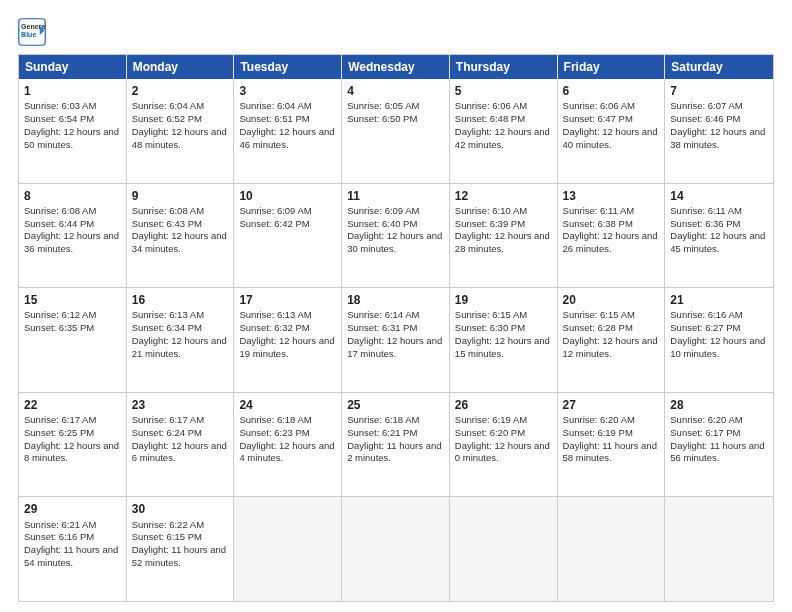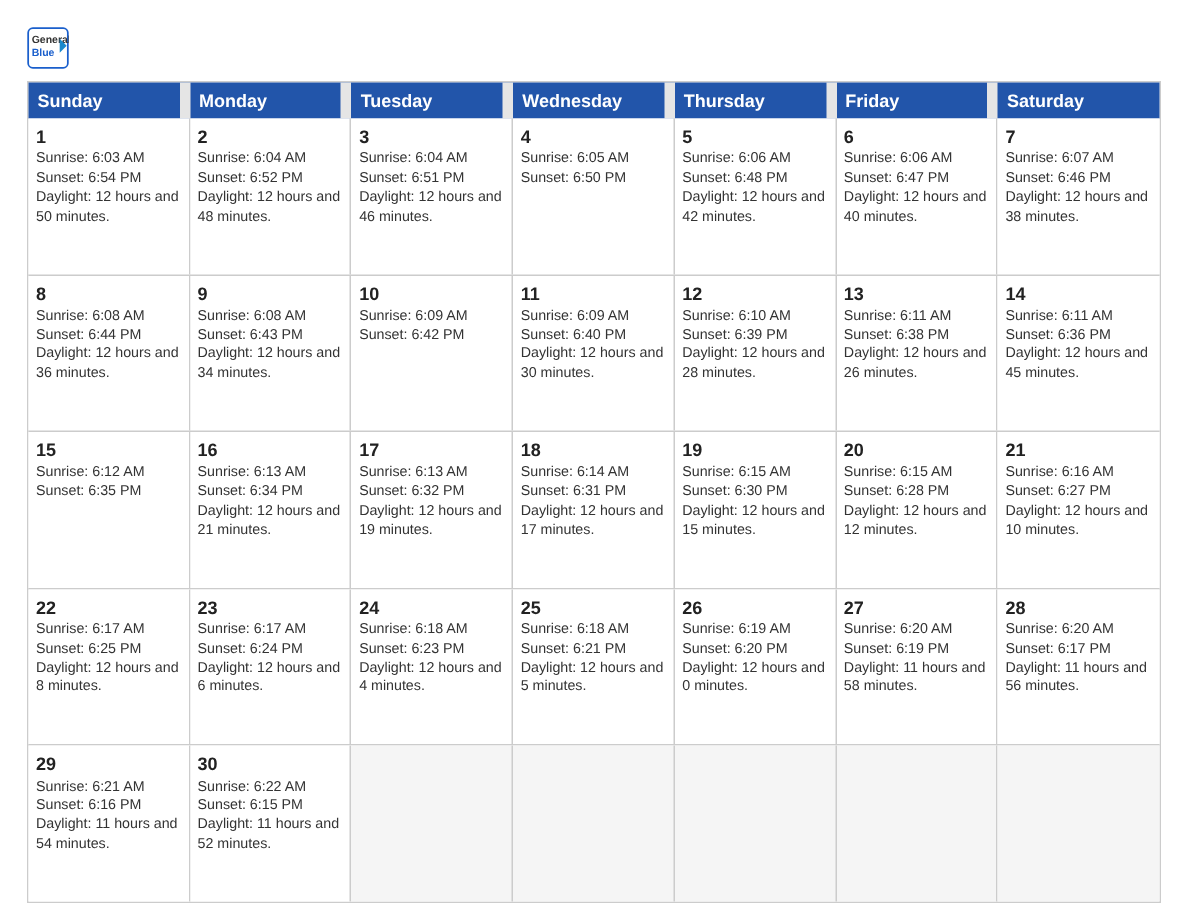--- a/index.html
+++ b/index.html
@@ -56,21 +56,21 @@
       display: grid;
       grid-template-columns: repeat(7, 1fr);
       background: #2255aa;
     }
     .cal-header-cell {
       color: #fff;
       font-size: 12px;
       font-weight: bold;
       padding: 5px 6px;
       text-align: left;
-      border-right: 7px solid #e5e5e5;
+      border-right: 1px solid #e5e5e5;
     }
     .cal-header-cell:last-child { border-right: none; }
     .cal-body {
       flex: 1;
       display: flex;
       flex-direction: column;
     }
     .cal-row {
       display: grid;
       grid-template-columns: repeat(7, 1fr);
@@ -151,21 +151,21 @@
           <div class="cal-cell"><span class="day-num">17</span><span>Sunrise: 6:13 AM</span><br><span>Sunset: 6:32 PM</span><br><span>Daylight: 12 hours and 19 minutes.</span></div>
           <div class="cal-cell"><span class="day-num">18</span><span>Sunrise: 6:14 AM</span><br><span>Sunset: 6:31 PM</span><br><span>Daylight: 12 hours and 17 minutes.</span></div>
           <div class="cal-cell"><span class="day-num">19</span><span>Sunrise: 6:15 AM</span><br><span>Sunset: 6:30 PM</span><br><span>Daylight: 12 hours and 15 minutes.</span></div>
           <div class="cal-cell"><span class="day-num">20</span><span>Sunrise: 6:15 AM</span><br><span>Sunset: 6:28 PM</span><br><span>Daylight: 12 hours and 12 minutes.</span></div>
           <div class="cal-cell"><span class="day-num">21</span><span>Sunrise: 6:16 AM</span><br><span>Sunset: 6:27 PM</span><br><span>Daylight: 12 hours and 10 minutes.</span></div>
         </div>
         <div class="cal-row">
           <div class="cal-cell"><span class="day-num">22</span><span>Sunrise: 6:17 AM</span><br><span>Sunset: 6:25 PM</span><br><span>Daylight: 12 hours and 8 minutes.</span></div>
           <div class="cal-cell"><span class="day-num">23</span><span>Sunrise: 6:17 AM</span><br><span>Sunset: 6:24 PM</span><br><span>Daylight: 12 hours and 6 minutes.</span></div>
           <div class="cal-cell"><span class="day-num">24</span><span>Sunrise: 6:18 AM</span><br><span>Sunset: 6:23 PM</span><br><span>Daylight: 12 hours and 4 minutes.</span></div>
-          <div class="cal-cell"><span class="day-num">25</span><span>Sunrise: 6:18 AM</span><br><span>Sunset: 6:21 PM</span><br><span>Daylight: 12 hours and 5 minutes.</span></div>
+          <div class="cal-cell"><span class="day-num">25</span><span>Sunrise: 6:18 AM</span><br><span>Sunset: 6:21 PM</span><br><span>Daylight: 11 hours and 2 minutes.</span></div>
           <div class="cal-cell"><span class="day-num">26</span><span>Sunrise: 6:19 AM</span><br><span>Sunset: 6:20 PM</span><br><span>Daylight: 12 hours and 0 minutes.</span></div>
           <div class="cal-cell"><span class="day-num">27</span><span>Sunrise: 6:20 AM</span><br><span>Sunset: 6:19 PM</span><br><span>Daylight: 11 hours and 58 minutes.</span></div>
           <div class="cal-cell"><span class="day-num">28</span><span>Sunrise: 6:20 AM</span><br><span>Sunset: 6:17 PM</span><br><span>Daylight: 11 hours and 56 minutes.</span></div>
         </div>
         <div class="cal-row">
           <div class="cal-cell"><span class="day-num">29</span><span>Sunrise: 6:21 AM</span><br><span>Sunset: 6:16 PM</span><br><span>Daylight: 11 hours and 54 minutes.</span></div>
           <div class="cal-cell"><span class="day-num">30</span><span>Sunrise: 6:22 AM</span><br><span>Sunset: 6:15 PM</span><br><span>Daylight: 11 hours and 52 minutes.</span></div>
           <div class="cal-cell empty"></div>
           <div class="cal-cell empty"></div>
           <div class="cal-cell empty"></div>

